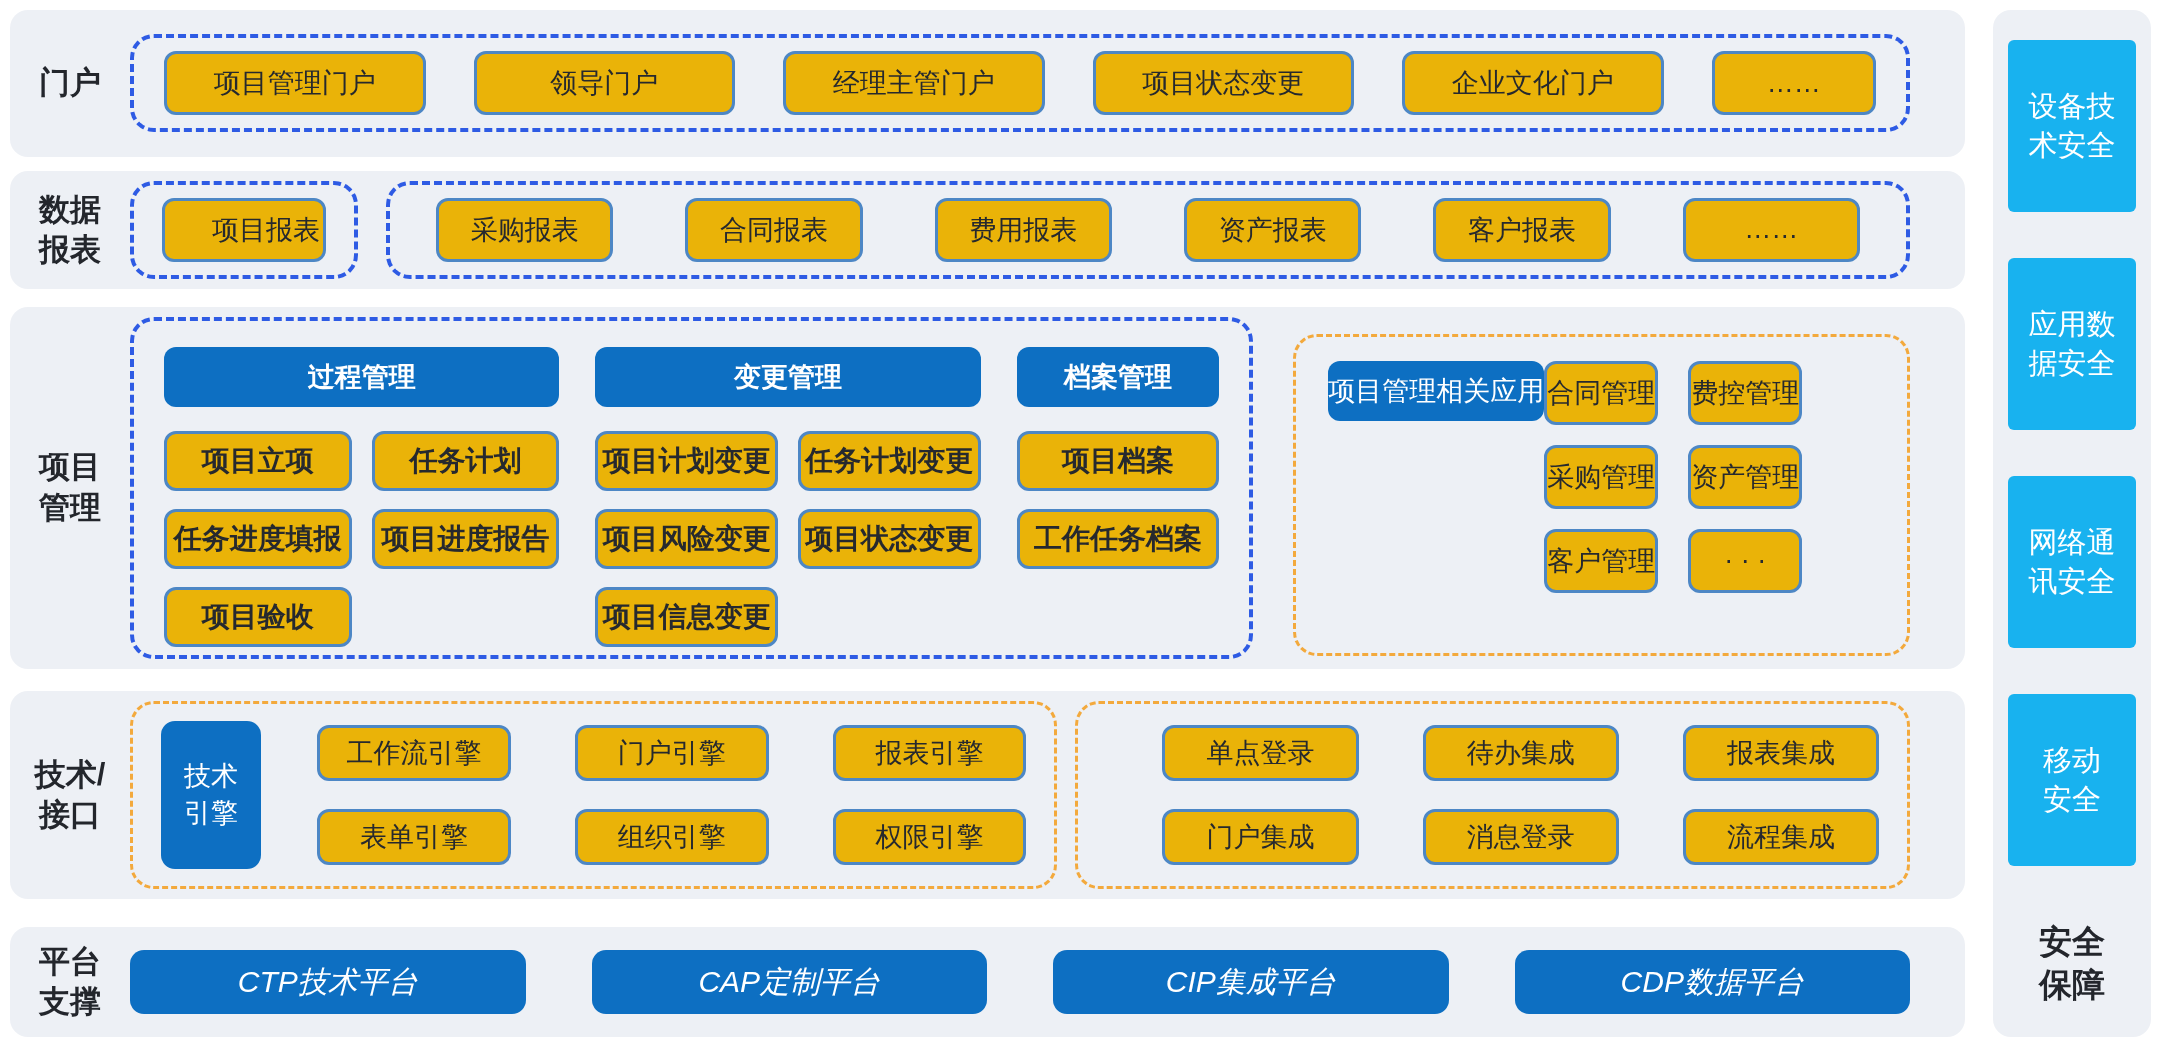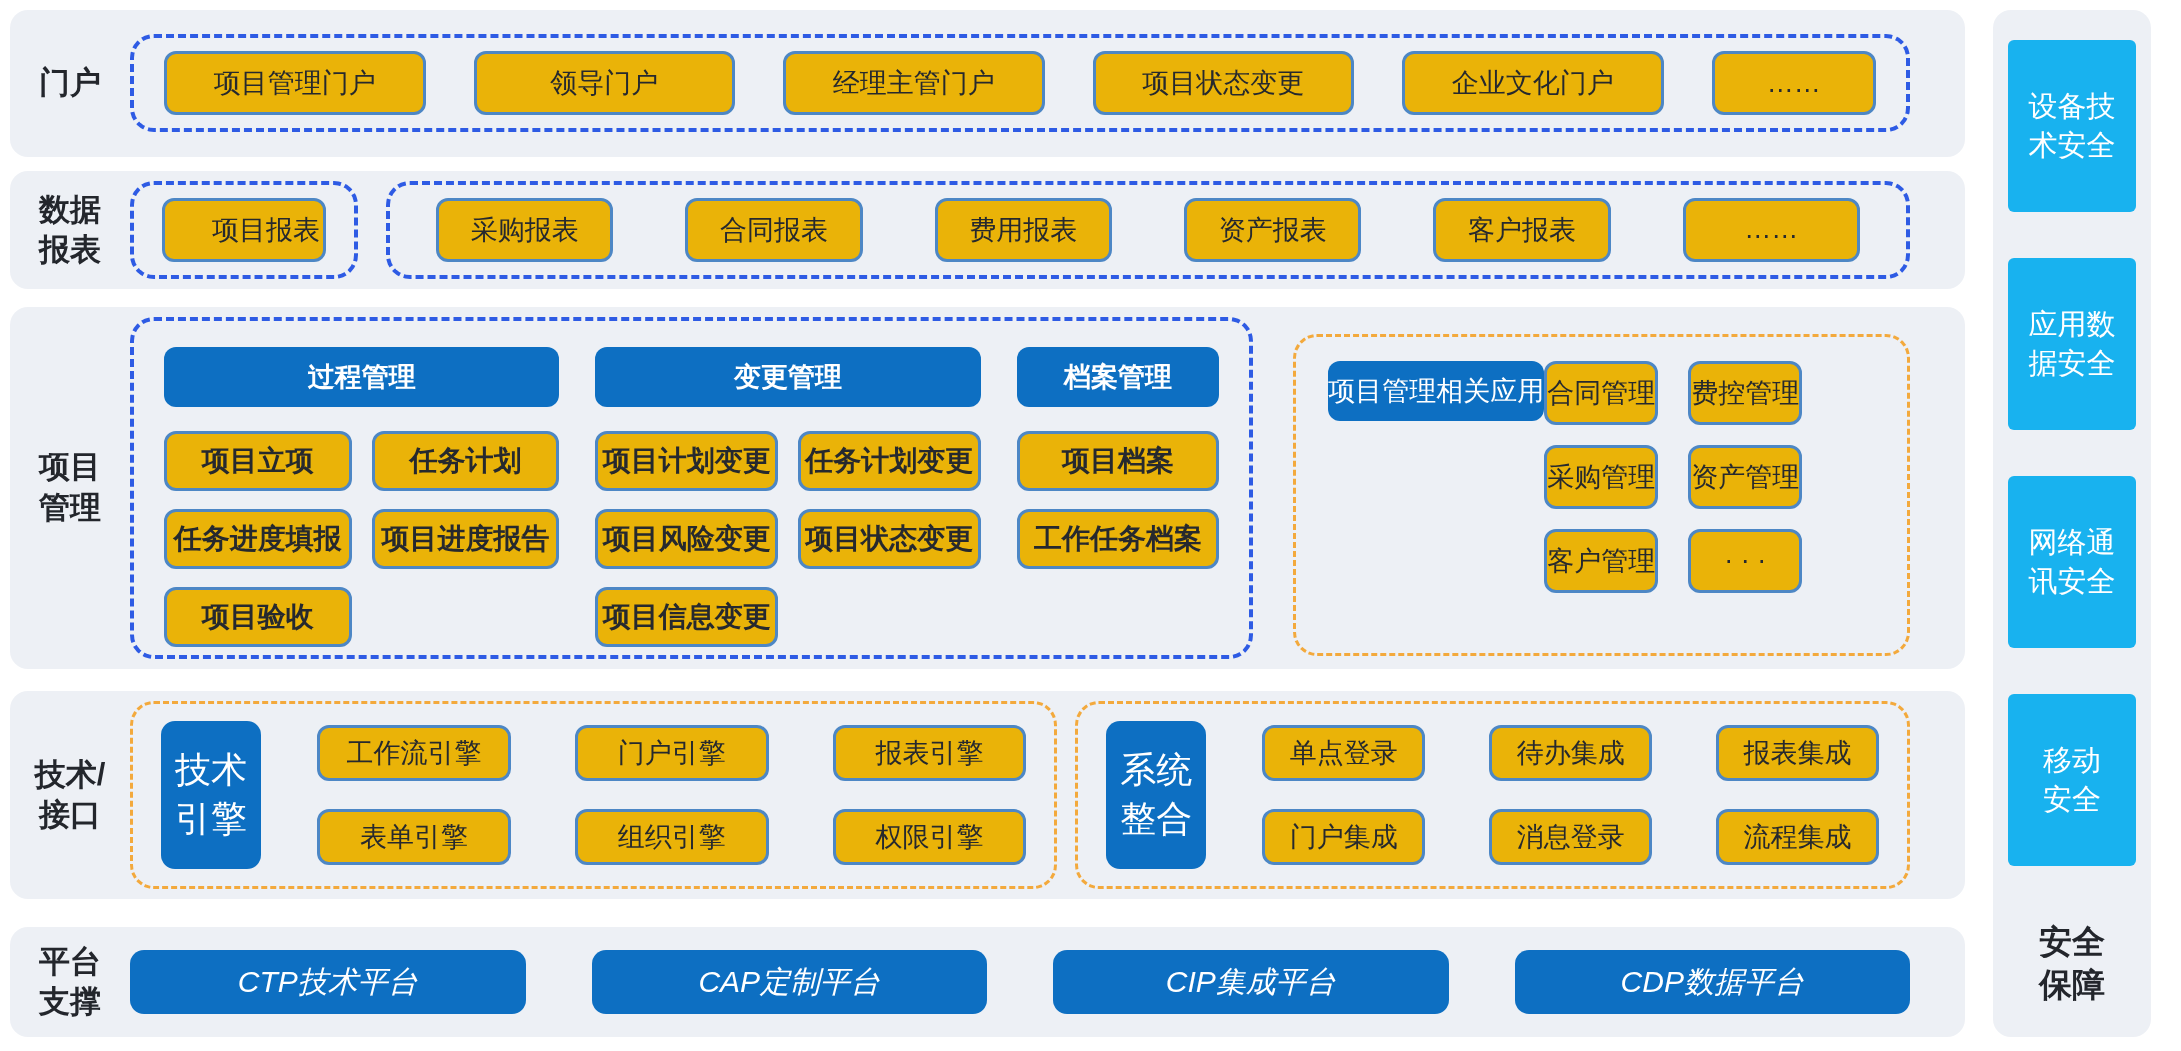--- a/index.html
+++ b/index.html
@@ -55,21 +55,21 @@
   .pm-archive .pm-grid { grid-template-columns: 1fr; }
   .related-box { flex: 1; display: flex; flex-direction: row; margin-left: 40px; margin-top: 14px; padding: 24px 32px; height: 322px; }
   .related-grid { display: grid; grid-template-columns: 1fr 1fr; gap: 20px 30px; grid-auto-rows: 64px; align-content: start; }
 
   
   .tech-box { display: flex; align-items: center; padding: 20px 28px; height: 188px; }
   .engine-box { flex: 1.12; }
   .integration-box { flex: 1; margin-left: 18px; }
   .vert-header {
     flex: 0 0 100px; height: 148px; border-radius: 14px;
-    white-space: pre-line; line-height: 1.35; font-size: 36px; text-align: right;
+    white-space: pre-line; line-height: 1.35; font-size: 27px; text-align: right;
   }
   .tech-grid { flex: 1; display: grid; grid-template-columns: repeat(3, 1fr); gap: 28px 64px; margin-left: 56px; }
   .tech-grid .btn { height: 56px; }
 
   
   .platform-strip { flex: 1; display: flex; gap: 66px; }
   .platform-strip .btn { flex: 1; height: 64px; border-radius: 14px; font-size: 30px; font-style: italic; }
 
   
   .sidebar {
@@ -175,22 +175,20 @@
         <div class="tech-grid">
           <div class="btn btn-gray">工作流引擎</div>
           <div class="btn btn-gray">门户引擎</div>
           <div class="btn btn-gray">报表引擎</div>
           <div class="btn btn-gray">表单引擎</div>
           <div class="btn btn-gray">组织引擎</div>
           <div class="btn btn-gray">权限引擎</div>
         </div>
       </div>
       <div class="dash dash-orange tech-box integration-box">
-        <div class="btn btn-blue vert-header">系统
-整合</div>
         <div class="tech-grid">
           <div class="btn btn-gray">单点登录</div>
           <div class="btn btn-gray">待办集成</div>
           <div class="btn btn-gray">报表集成</div>
           <div class="btn btn-gray">门户集成</div>
           <div class="btn btn-gray">消息登录</div>
           <div class="btn btn-gray">流程集成</div>
         </div>
       </div>
     </section>

